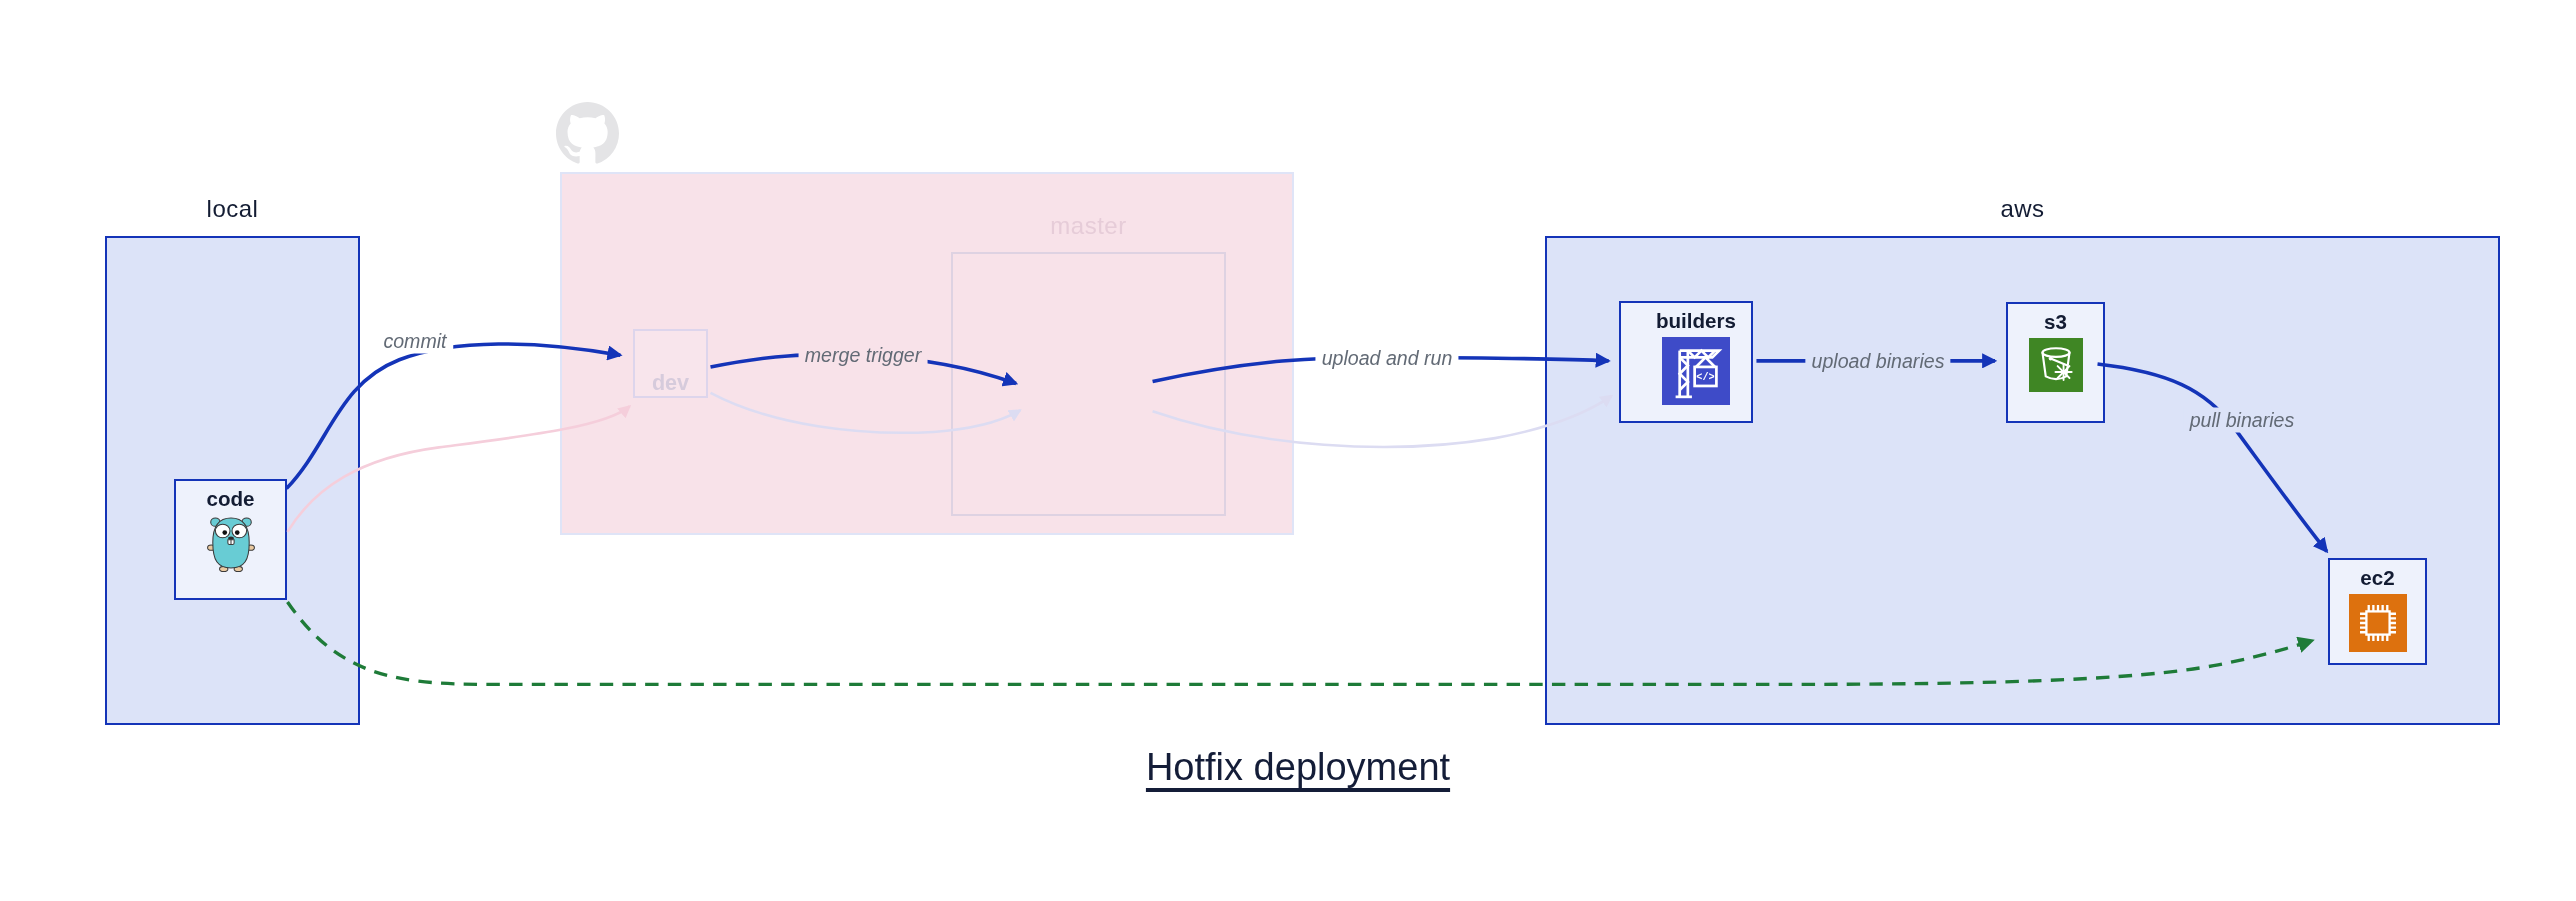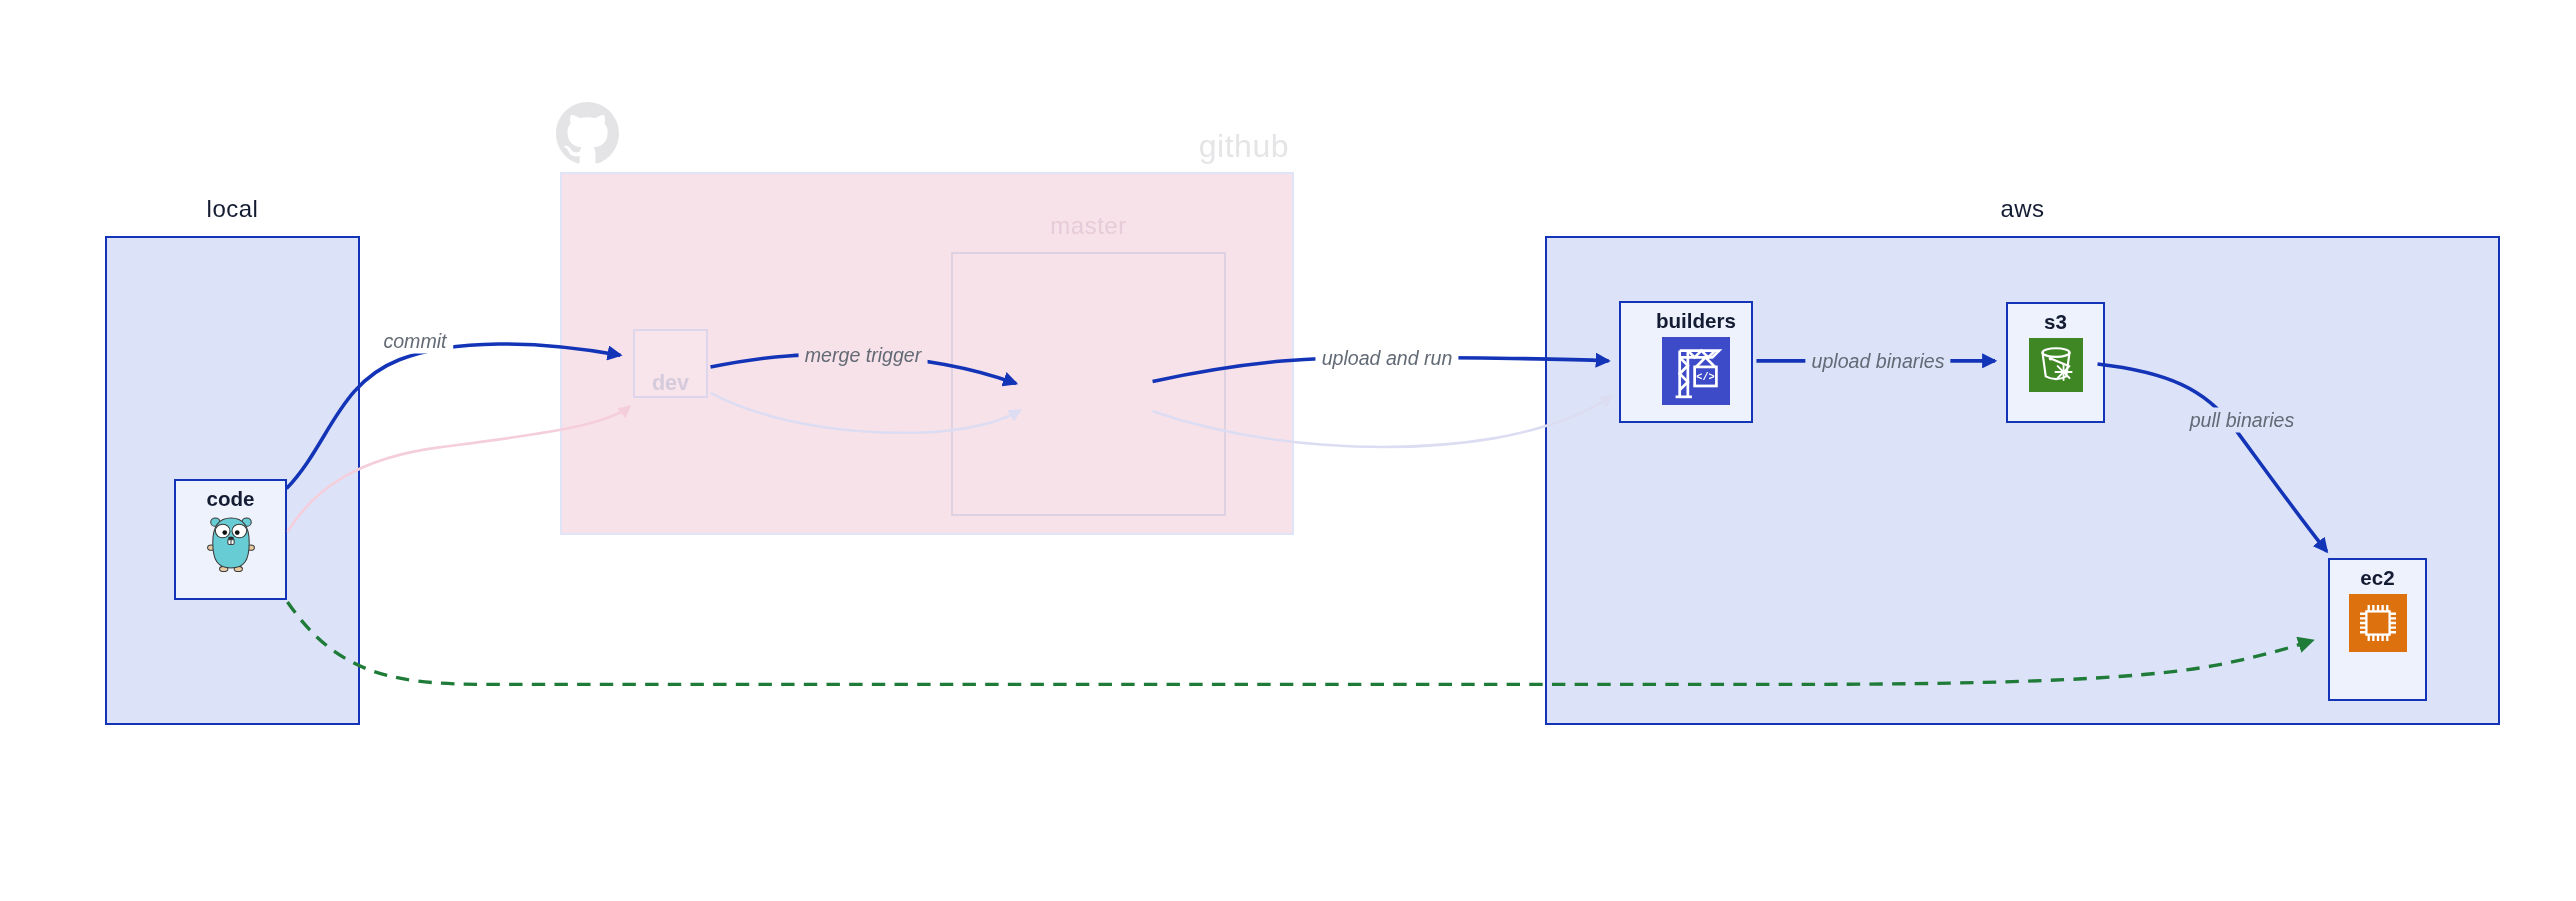--- a/index.html
+++ b/index.html
@@ -25,21 +25,21 @@
   #lbl-aws{left:1545px;width:955px;top:195px;}
   #lbl-github{left:979px;width:310px;top:128px;text-align:right;color:var(--github-text);font-size:32px;}
   #lbl-master{left:951px;width:275px;top:212px;color:var(--master-text);z-index:2;}
 
   .node{position:absolute;box-sizing:border-box;background:var(--node-fill);border:2.6px solid var(--blue);
         display:flex;flex-direction:column;align-items:center;z-index:3;}
   .node-label{font-weight:bold;font-size:20.6px;color:var(--navy);margin-top:6.2px;}
   #node-code{left:174px;top:479px;width:113px;height:121px;}
   #node-builders{left:1619px;top:301px;width:134px;height:122px;padding-left:20px;}
   #node-s3{left:2006px;top:302px;width:99px;height:121px;}
-  #node-ec2{left:2328px;top:558px;width:99px;height:143px;}
+  #node-ec2{left:2328px;top:558px;width:99px;height:107px;}
   .node svg.icon{margin-top:4.1px;}
 
   .faded-node{position:absolute;box-sizing:border-box;background:var(--faded-node-fill);border:2.6px solid var(--faded-border);
         display:flex;align-items:flex-end;justify-content:center;z-index:3;}
   .faded-node .node-label{color:var(--faded-text);margin:0;font-size:21.6px;}
   #node-dev{left:633px;top:329px;width:75px;height:69px;}
   #node-workflows{left:1025px;top:362px;width:126px;height:75px;}
 
   #octocat{position:absolute;left:556px;top:102px;z-index:2;}
 
@@ -56,21 +56,20 @@
 
   #title{position:absolute;left:1092px;width:412px;top:746px;text-align:center;font-size:38px;color:#141d38;
       text-decoration:underline;text-decoration-thickness:3.6px;text-underline-offset:8.2px;z-index:6;}
 </style>
 </head>
 <body>
 
 <div id="canvas">
 
   <div class="group-label" id="lbl-local">local</div>
-  <div class="group-label" id="lbl-github">github</div>
   <div class="group-label" id="lbl-aws">aws</div>
   <div class="group-label" id="lbl-master">master</div>
 
   <div class="group-box" id="box-local"></div>
   <div class="group-box" id="box-github"></div>
   <div id="box-master"></div>
   <div class="group-box" id="box-aws"></div>
 
   <svg id="octocat" width="63" height="63" viewBox="0 0 16 16">
     <path fill="#e4e4e6" d="M8 0C3.58 0 0 3.58 0 8c0 3.54 2.29 6.53 5.47 7.59.4.07.55-.17.55-.38 0-.19-.01-.82-.01-1.49-2.01.37-2.53-.49-2.69-.94-.09-.23-.48-.94-.82-1.13-.28-.15-.68-.52-.01-.53.63-.01 1.08.58 1.23.82.72 1.21 1.87.87 2.33.66.07-.52.28-.87.51-1.07-1.78-.2-3.64-.89-3.64-3.95 0-.87.31-1.59.82-2.15-.08-.2-.36-1.02.08-2.12 0 0 .67-.21 2.2.82.64-.18 1.32-.27 2-.27s1.36.09 2 .27c1.53-1.04 2.2-.82 2.2-.82.44 1.1.16 1.92.08 2.12.51.56.82 1.27.82 2.15 0 3.07-1.87 3.75-3.65 3.95.29.25.54.73.54 1.48 0 1.07-.01 1.93-.01 2.2 0 .21.15.46.55.38A8.01 8.01 0 0 0 16 8c0-4.42-3.58-8-8-8z"></path>
@@ -182,15 +181,16 @@
 
     <path d="M 558 1168 C 602 1232 648 1272 712 1298 C 778 1323 850 1328 950 1328 L 3450 1328 C 3820 1328 4140 1322 4305 1290 C 4390 1273 4440 1258 4488 1243" stroke="#1e7b38" stroke-width="6.5" fill="none" stroke-dasharray="26 18" marker-end="url(#mGreen)"></path>
   </svg>
 
   <div class="edge-label bg-white" id="elbl-commit">commit</div>
   <div class="edge-label bg-pink" id="elbl-merge">merge trigger</div>
   <div class="edge-label bg-white" id="elbl-run">upload and run</div>
   <div class="edge-label bg-aws" id="elbl-upbin">upload binaries</div>
   <div class="edge-label bg-aws" id="elbl-pull">pull binaries</div>
 
+  <div id="title">Hotfix deployment</div>
 
 </div>
 
 
 </body></html>

